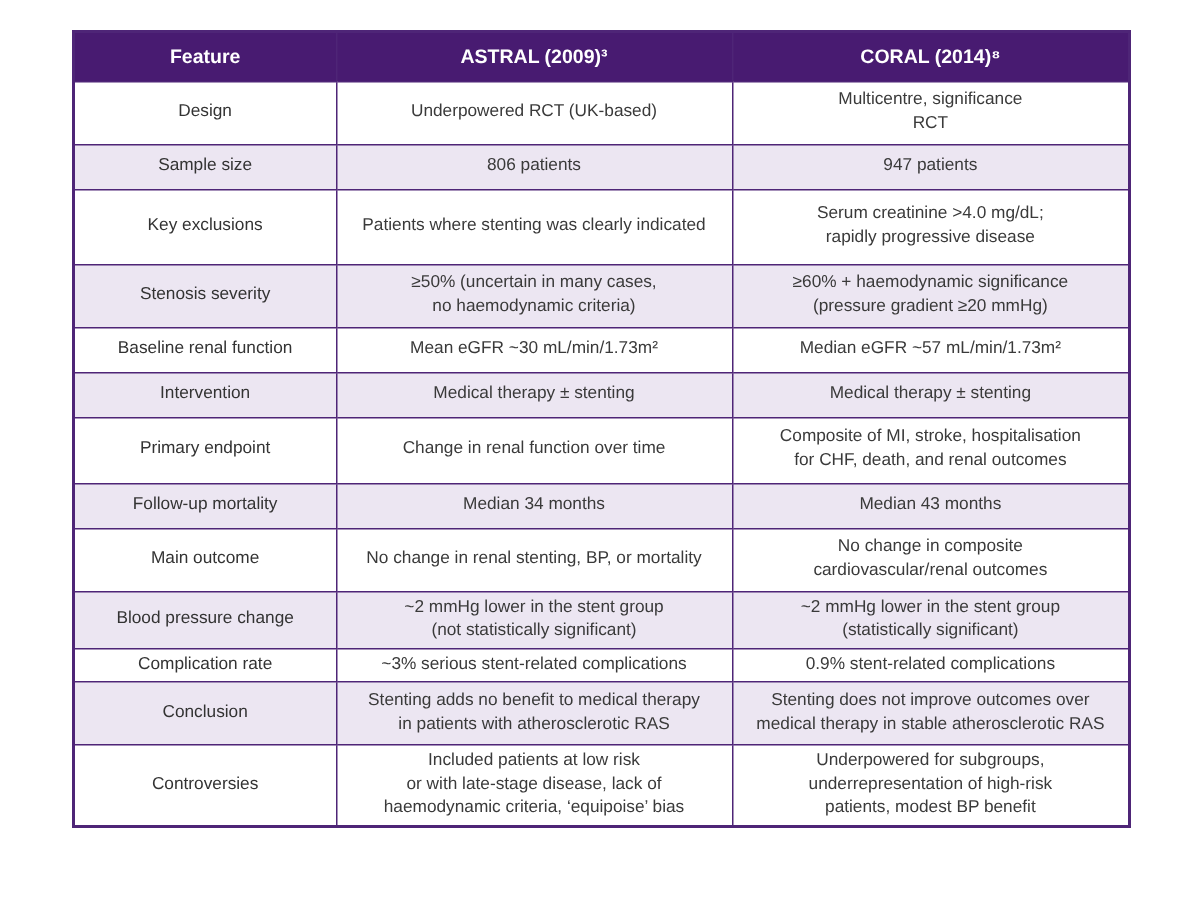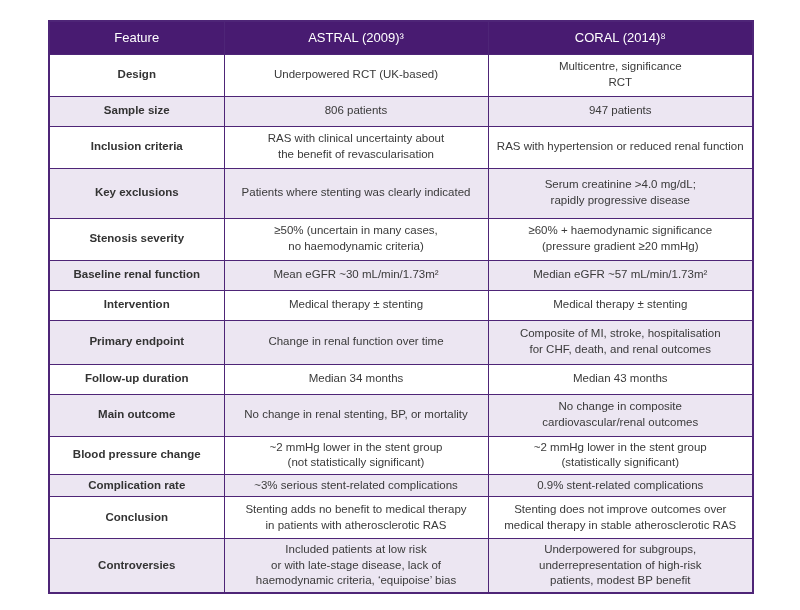--- a/index.html
+++ b/index.html
@@ -19,39 +19,39 @@
     width: 704px;
     border: 2px solid #4E2577;
   }
   col.c-feature { width: 175px; }
   col.c-astral  { width: 264px; }
   col.c-coral   { width: 265px; }
   th {
     background: #481B71;
     color: #ffffff;
     font-size: 13px;
-    font-weight: 400;
+    font-weight: 700;
     text-align: center;
     vertical-align: middle;
     border: 1px solid #4E2577;
     padding: 2px 4px;
   }
   td {
     border: 1px solid #4E2577;
     font-size: 11.5px;
     color: #3A3A3A;
     text-align: center;
     vertical-align: middle;
     white-space: pre-line;
     line-height: 1.35;
     padding: 3px 6px;
     background: #ffffff;
   }
   td.feat {
-    font-weight: 700;
+    font-weight: 400;
     color: #333333;
   }
   tbody tr:nth-child(even) td {
     background: #ECE6F2;
   }
 </style>
 </head>
 <body>
 
 <div class="table-wrap">
@@ -73,26 +73,20 @@
         <td class="feat">Design</td>
         <td>Underpowered RCT (UK-based)</td>
         <td>Multicentre, significance
 RCT</td>
       </tr>
       <tr style="height:30px">
         <td class="feat">Sample size</td>
         <td>806 patients</td>
         <td>947 patients</td>
       </tr>
-      <tr style="height:42px">
-        <td class="feat">Inclusion criteria</td>
-        <td>RAS with clinical uncertainty about
-the benefit of revascularisation</td>
-        <td>RAS with hypertension or reduced renal function</td>
-      </tr>
       <tr style="height:50px">
         <td class="feat">Key exclusions</td>
         <td>Patients where stenting was clearly indicated</td>
         <td>Serum creatinine &gt;4.0 mg/dL;
 rapidly progressive disease</td>
       </tr>
       <tr style="height:42px">
         <td class="feat">Stenosis severity</td>
         <td>≥50% (uncertain in many cases,
 no haemodynamic criteria)</td>
@@ -109,21 +103,21 @@
         <td>Medical therapy ± stenting</td>
         <td>Medical therapy ± stenting</td>
       </tr>
       <tr style="height:44px">
         <td class="feat">Primary endpoint</td>
         <td>Change in renal function over time</td>
         <td>Composite of MI, stroke, hospitalisation
 for CHF, death, and renal outcomes</td>
       </tr>
       <tr style="height:30px">
-        <td class="feat">Follow-up duration</td>
+        <td class="feat">Follow-up mortality</td>
         <td>Median 34 months</td>
         <td>Median 43 months</td>
       </tr>
       <tr style="height:42px">
         <td class="feat">Main outcome</td>
         <td>No change in renal stenting, BP, or mortality</td>
         <td>No change in composite
 cardiovascular/renal outcomes</td>
       </tr>
       <tr style="height:32px">

